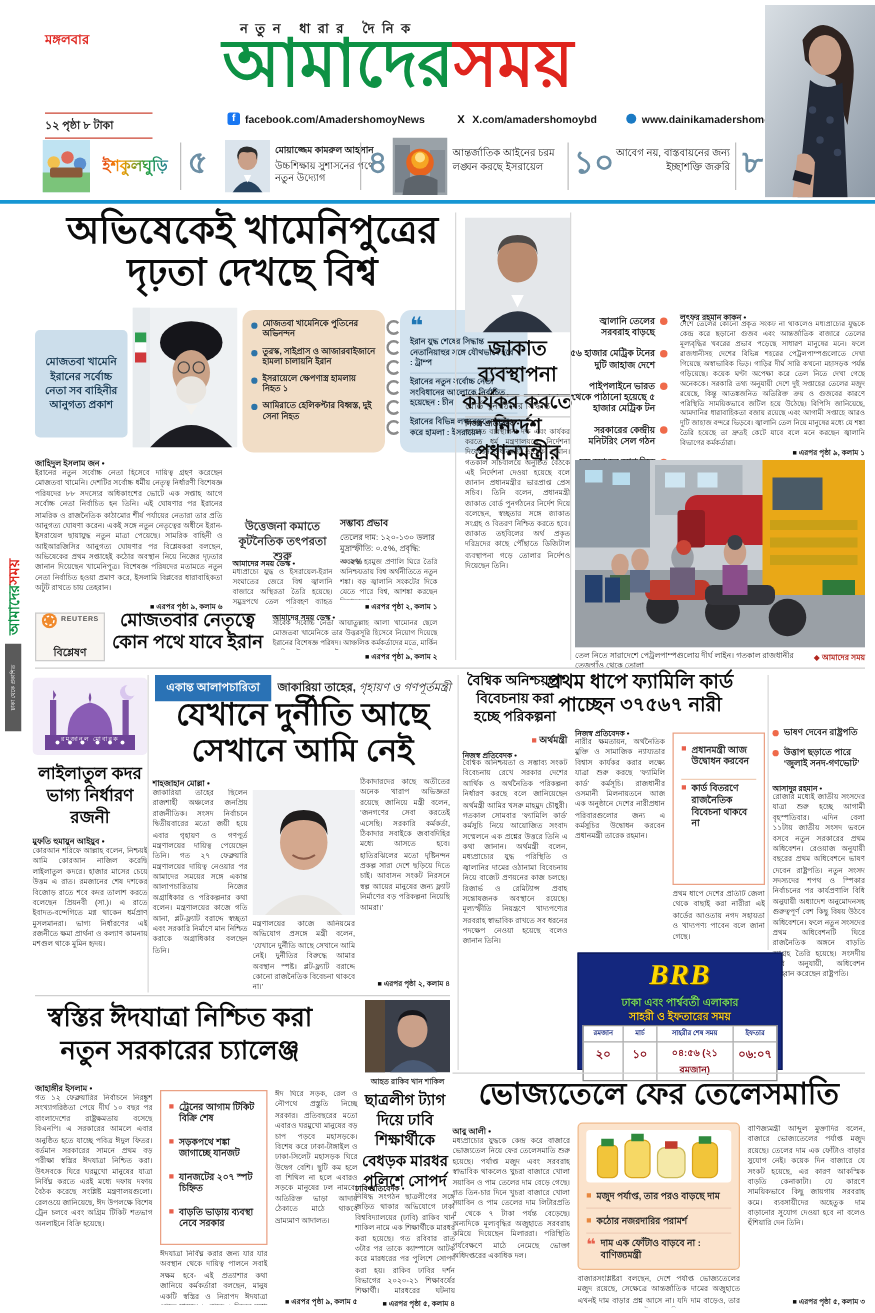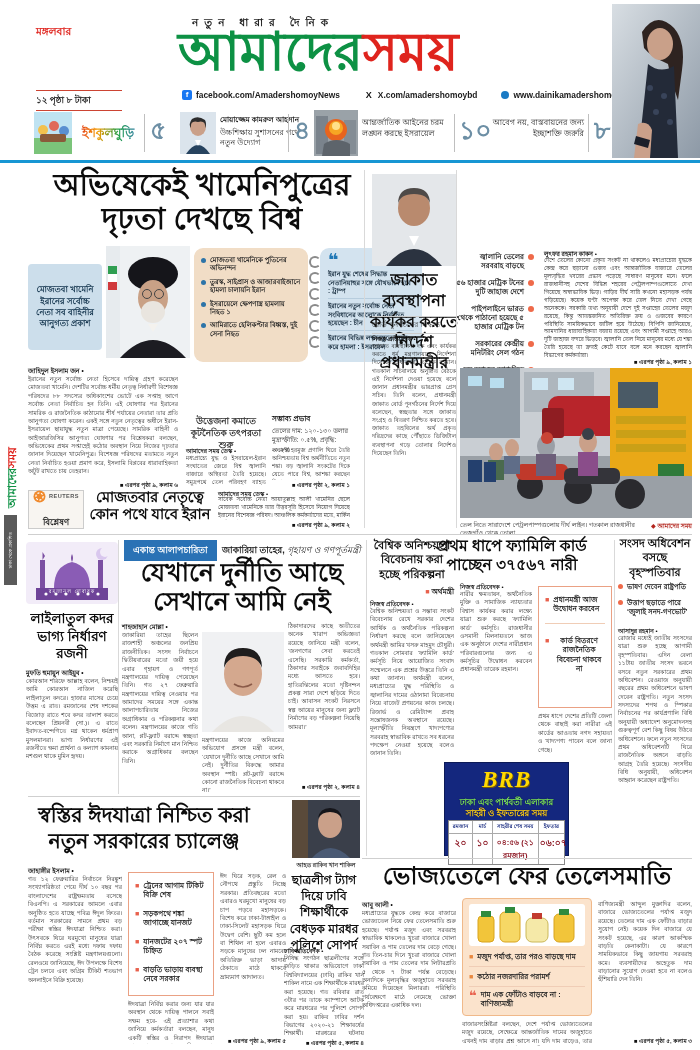--- a/index.html
+++ b/index.html
@@ -381,44 +381,43 @@
   <div class="abs body-text" style="left:370px;top:607px;width:84px;height:244px;">বৈশ্বিক অনিশ্চয়তা ও সম্ভাব্য সংকট বিবেচনায় রেখে সরকার দেশের আর্থিক ও অর্থনৈতিক পরিকল্পনা নির্ধারণ করছে বলে জানিয়েছেন অর্থমন্ত্রী আমির খসরু মাহমুদ চৌধুরী। গতকাল সোমবার ‘ফ্যামিলি কার্ড’ কর্মসূচি নিয়ে আয়োজিত সংবাদ সম্মেলনে এক প্রশ্নের উত্তরে তিনি এ কথা জানান। অর্থমন্ত্রী বলেন, মধ্যপ্রাচ্যের যুদ্ধ পরিস্থিতি ও জ্বালানির দামের ওঠানামা বিবেচনায় নিয়ে বাজেট প্রণয়নের কাজ চলছে। রিজার্ভ ও রেমিট্যান্স প্রবাহ সন্তোষজনক অবস্থানে রয়েছে। মূল্যস্ফীতি নিয়ন্ত্রণে খাদ্যপণ্যের সরবরাহ স্বাভাবিক রাখতে সব ধরনের পদক্ষেপ নেওয়া হয়েছে বলেও জানান তিনি।</div>
 
   <div class="abs hl" style="left:436px;top:536px;width:152px;font-size:15.5px;line-height:1.25;">প্রথম ধাপে ফ্যামিলি কার্ড পাচ্ছেন ৩৭৫৬৭ নারী</div>
   <div class="abs byline" style="left:460px;top:582px;width:72px;font-size:6px;">নিজস্ব প্রতিবেদক •</div>
   <div class="abs body-text" style="left:460px;top:590px;width:72px;height:168px;">নারীর ক্ষমতায়ন, অর্থনৈতিক মুক্তি ও সামাজিক ন্যায্যতার বিশ্বাস কার্যকর করার লক্ষ্যে যাত্রা শুরু করছে ‘ফ্যামিলি কার্ড’ কর্মসূচি। রাজধানীর ওসমানী মিলনায়তনে আজ এক অনুষ্ঠানে দেশের নারীপ্রধান পরিবারগুলোর জন্য এ কর্মসূচির উদ্বোধন করবেন প্রধানমন্ত্রী তারেক রহমান।</div>
   <div class="abs bullet-box" style="left:538px;top:586px;width:74px;height:122px;padding:8px 6px;box-sizing:border-box;">
     <div class="bb-item">
       <span class="sq" style="margin-top:1px;">■</span>
       <span>প্রধানমন্ত্রী আজ উদ্বোধন করবেন</span>
       </div>
-    <div class="bb-item" style="border-top:1px solid #f0cdb6;padding-top:12px;text-align:center;">
+    <div class="bb-item" style="border-top:1px solid #f0cdb6;padding-top:2px;">
       <span class="sq" style="margin-top:1px;">■</span>
       <span>কার্ড বিতরণে রাজনৈতিক বিবেচনা থাকবে না</span>
       </div>
   </div>
   <div class="abs body-text" style="left:538px;top:712px;width:74px;height:46px;">প্রথম ধাপে দেশের প্রতিটি জেলা থেকে বাছাই করা নারীরা এই কার্ডের আওতায় নগদ সহায়তা ও খাদ্যপণ্য পাবেন বলে জানা গেছে।</div>
 
   <div class="abs hairline-v" style="left:614px;top:540px;height:220px;"></div>
 
-  <div class="abs hl" style="left:618px;top:536px;width:74px;font-size:11px;line-height:1.3;">সংসদ অধিবেশন বসছে বৃহস্পতিবার</div>
   <div class="abs" style="left:618px;top:582px;width:74px;">
     <div class="pl-item">
       <span class="dot" style="width:5px;height:5px;margin-top:2px;"></span>
       <span>ভাষণ দেবেন রাষ্ট্রপতি</span>
       </div>
     <div class="pl-item">
       <span class="dot" style="width:5px;height:5px;margin-top:2px;"></span>
       <span>উত্তাপ ছড়াতে পারে ‘জুলাই সনদ-গণভোট’</span>
       </div>
   </div>
   <div class="abs byline" style="left:618px;top:626px;width:74px;font-size:6px;">আসাদুর রহমান •</div>
   <div class="abs body-text" style="left:618px;top:634px;width:74px;height:218px;">রোজার মধ্যেই জাতীয় সংসদের যাত্রা শুরু হচ্ছে আগামী বৃহস্পতিবার। এদিন বেলা ১১টায় জাতীয় সংসদ ভবনে বসবে নতুন সরকারের প্রথম অধিবেশন। রেওয়াজ অনুযায়ী বছরের প্রথম অধিবেশনে ভাষণ দেবেন রাষ্ট্রপতি। নতুন সংসদ সদস্যদের শপথ ও স্পিকার নির্বাচনের পর কার্যপ্রণালি বিধি অনুযায়ী অধ্যাদেশ অনুমোদনসহ গুরুত্বপূর্ণ বেশ কিছু বিষয় উঠবে অধিবেশনে। ফলে নতুন সংসদের প্রথম অধিবেশনটি ঘিরে রাজনৈতিক অঙ্গনে বাড়তি আগ্রহ তৈরি হয়েছে। সংসদীয় বিধি অনুযায়ী, অধিবেশন আহ্বান করেছেন রাষ্ট্রপতি।</div>
 
-  <div class="abs brb" style="left:444px;top:762px;width:125px;height:94px;box-sizing:border-box;">
+  <div class="abs brb" style="left:462px;top:762px;width:164px;height:94px;box-sizing:border-box;">
     <div style="height:34px;display:flex;align-items:center;justify-content:center;">
       <span class="brb-logo">BRB</span>
     </div>
     <div class="brb-band">ঢাকা এবং পার্শ্ববর্তী এলাকার</div>
     <div class="brb-band" style="color:#ffd11a;">সাহরী ও ইফতারের সময়</div>
     <div class="brb-table" style="margin:2px 3px 0 3px;">
       <div class="brb-th">রমজান</div>
       <div class="brb-th">মার্চ</div>
       <div class="brb-th">সাহরীর শেষ সময়</div>
       <div class="brb-th" style="border-right:none;">ইফতার</div>

